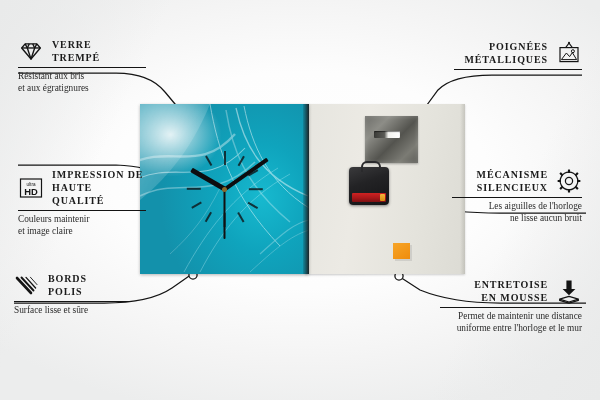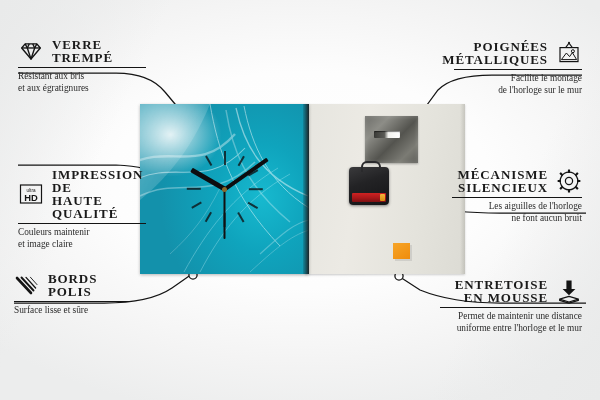--- a/index.html
+++ b/index.html
@@ -91,21 +91,21 @@
   .hand.hour{width:4.6px;height:38px;margin-left:-2.3px;margin-top:-38px;}
   .hand.min{width:3.6px;height:52px;margin-left:-1.8px;margin-top:-52px;}
   .hand.sec{width:1.5px;height:50px;margin-left:-.75px;margin-top:-50px;background:#111;}
   .capdot{position:absolute;left:50%;top:50%;width:5px;height:5px;margin:-2.5px 0 0 -2.5px;border-radius:50%;background:#8a6a2a;}
 
   
   .callout{position:absolute;}
   .title-row{display:flex;align-items:center;gap:8px;}
   .title{
     font-weight:700;letter-spacing:.9px;color:#1a1a1a;
-    font-size:13px;line-height:13px;text-transform:uppercase;
+    font-size:10px;line-height:13px;text-transform:uppercase;
   }
   .rule{height:1.4px;background:#141414;margin-top:3px;}
   .sub{
     font-size:9.3px;line-height:11.2px;color:#2b2b2b;margin-top:3px;
     font-family:"Liberation Serif", serif;
   }
   .ico{width:26px;height:26px;flex:0 0 26px;}
   .ico svg{display:block;width:26px;height:26px;}
 
   .c-left .title-row{justify-content:flex-start;}
@@ -300,23 +300,20 @@
           <path d="M13,3.2 L16.2,7.4" fill="none" stroke="#141414" stroke-width="1.1"></path>
           <path d="M13,3.2 L9.8,7.4" fill="none" stroke="#141414" stroke-width="1.1"></path>
           <circle cx="13" cy="2.8" r="1" fill="#141414"></circle>
           <rect x="4" y="7.6" width="18" height="14" fill="none" stroke="#141414" stroke-width="1.2"></rect>
           <path d="M5.4,19.6 L10.4,13 L13.6,16.6 L16.4,12.6 L20.6,19.6 Z" fill="none" stroke="#141414" stroke-width="1"></path>
           <circle cx="16.9" cy="11.2" r="1.5" fill="none" stroke="#141414" stroke-width="1"></circle>
         </svg>
       </span>
     </div>
     <div class="rule" style="width:128px"></div>
-    <div class="sub">
-      <span>Facilite le montage</span><br><span>de l'horloge sur le mur</span>
-    </div>
   </div>
 
   <div class="callout c-right" style="left:452px;top:168px;width:130px;">
     <div class="title-row">
       <span class="title">
         <span>MÉCANISME</span><br><span>SILENCIEUX</span>
       </span>
       <span class="ico">
         <svg viewBox="0 0 26 26">
           <g fill="none" stroke="#141414" stroke-width="1.25">
@@ -331,21 +328,21 @@
             <rect x="4.2" y="4.4" width="2.2" height="3.4" rx=".5" transform="rotate(-45 5.3 6.1)"></rect>
             <rect x="19.6" y="4.4" width="2.2" height="3.4" rx=".5" transform="rotate(45 20.7 6.1)"></rect>
             <rect x="4.2" y="18.2" width="2.2" height="3.4" rx=".5" transform="rotate(45 5.3 19.9)"></rect>
             <rect x="19.6" y="18.2" width="2.2" height="3.4" rx=".5" transform="rotate(-45 20.7 19.9)"></rect>
           </g>
         </svg>
       </span>
     </div>
     <div class="rule" style="width:130px"></div>
     <div class="sub">
-      <span>Les aiguilles de l'horloge</span><br><span>ne font aucun bruit</span>
+      <span>Les aiguilles de l'horloge</span><br><span>ne lisse aucun bruit</span>
     </div>
   </div>
 
   <div class="callout c-right" style="left:440px;top:278px;width:142px;">
     <div class="title-row">
       <span class="title">
         <span>ENTRETOISE</span><br><span>EN MOUSSE</span>
       </span>
       <span class="ico">
         <svg viewBox="0 0 26 26">

